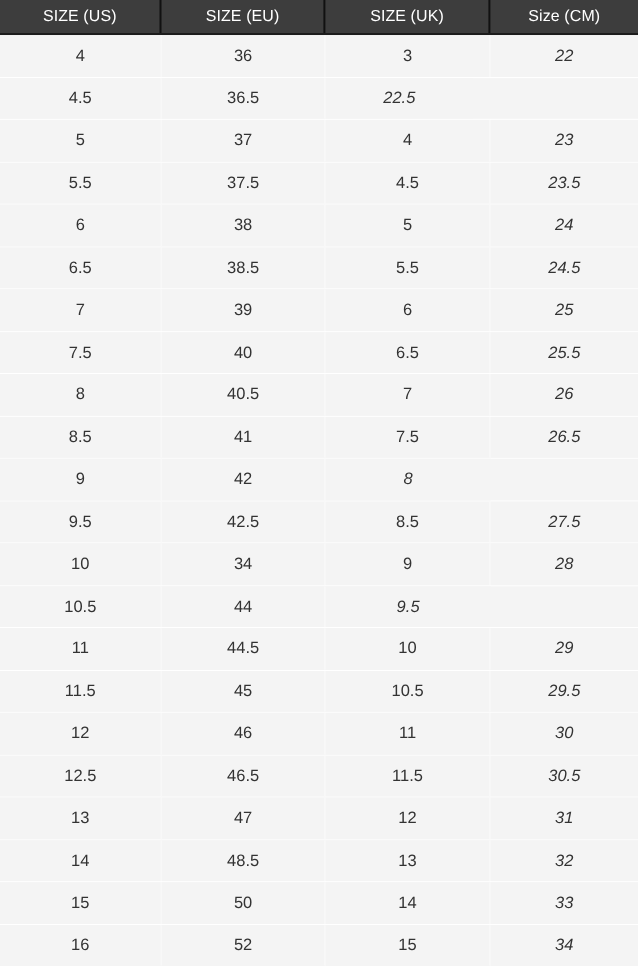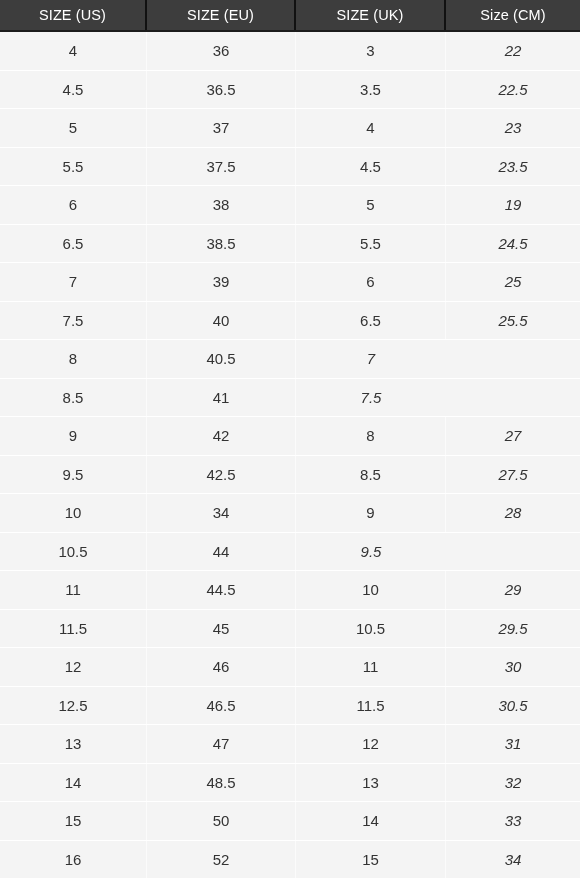--- a/index.html
+++ b/index.html
@@ -96,40 +96,39 @@
   <div class="chart-body">
       <div class="chart-row">
         <div class="cell col-0">4</div>
         <div class="cell col-1">36</div>
         <div class="cell col-2">3</div>
         <div class="cell col-3">22</div>
       </div>
       <div class="chart-row">
         <div class="cell col-0">4.5</div>
         <div class="cell col-1">36.5</div>
-        <div class="cell col-2">3.5</div>
         <div class="cell col-3">22.5</div>
       </div>
       <div class="chart-row">
         <div class="cell col-0">5</div>
         <div class="cell col-1">37</div>
         <div class="cell col-2">4</div>
         <div class="cell col-3">23</div>
       </div>
       <div class="chart-row">
         <div class="cell col-0">5.5</div>
         <div class="cell col-1">37.5</div>
         <div class="cell col-2">4.5</div>
         <div class="cell col-3">23.5</div>
       </div>
       <div class="chart-row">
         <div class="cell col-0">6</div>
         <div class="cell col-1">38</div>
         <div class="cell col-2">5</div>
-        <div class="cell col-3">19</div>
+        <div class="cell col-3">24</div>
       </div>
       <div class="chart-row">
         <div class="cell col-0">6.5</div>
         <div class="cell col-1">38.5</div>
         <div class="cell col-2">5.5</div>
         <div class="cell col-3">24.5</div>
       </div>
       <div class="chart-row">
         <div class="cell col-0">7</div>
         <div class="cell col-1">39</div>
@@ -139,31 +138,32 @@
       <div class="chart-row">
         <div class="cell col-0">7.5</div>
         <div class="cell col-1">40</div>
         <div class="cell col-2">6.5</div>
         <div class="cell col-3">25.5</div>
       </div>
       <div class="chart-row">
         <div class="cell col-0">8</div>
         <div class="cell col-1">40.5</div>
         <div class="cell col-2">7</div>
+        <div class="cell col-3">26</div>
       </div>
       <div class="chart-row">
         <div class="cell col-0">8.5</div>
         <div class="cell col-1">41</div>
         <div class="cell col-2">7.5</div>
+        <div class="cell col-3">26.5</div>
       </div>
       <div class="chart-row">
         <div class="cell col-0">9</div>
         <div class="cell col-1">42</div>
         <div class="cell col-2">8</div>
-        <div class="cell col-3">27</div>
       </div>
       <div class="chart-row">
         <div class="cell col-0">9.5</div>
         <div class="cell col-1">42.5</div>
         <div class="cell col-2">8.5</div>
         <div class="cell col-3">27.5</div>
       </div>
       <div class="chart-row">
         <div class="cell col-0">10</div>
         <div class="cell col-1">34</div>

